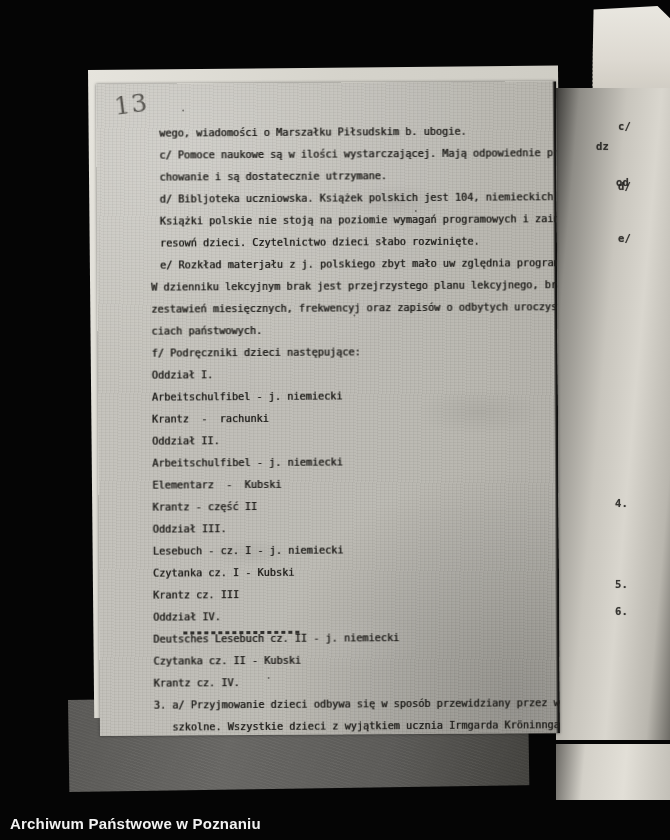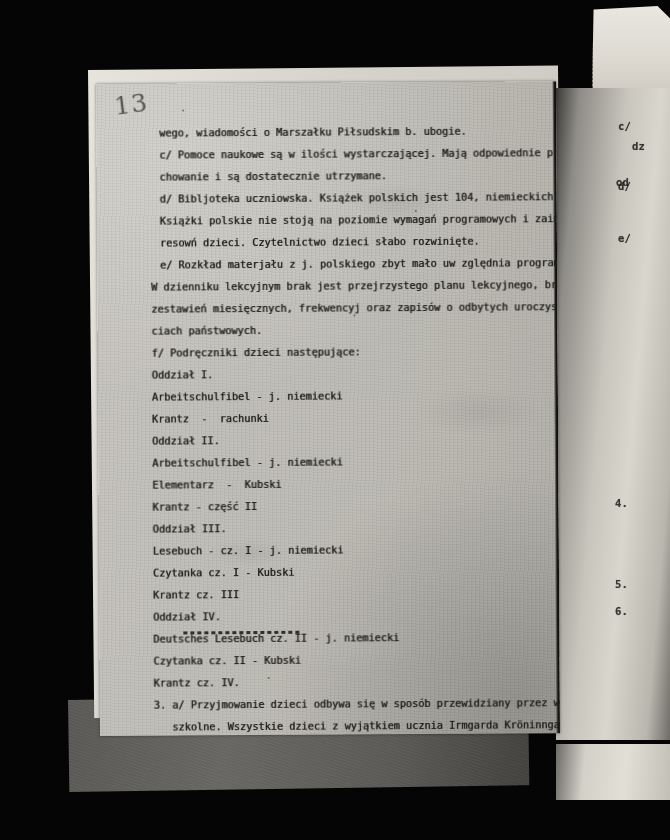--- a/index.html
+++ b/index.html
@@ -231,21 +231,21 @@
   <div class="backing-board"></div>
 
   <div class="under-sheet"></div>
 
   <div class="right-strip-top"></div>
   <div class="facing-leaf"></div>
   <div class="facing-leaf-lower"></div>
 
   <div id="leaf-fragments">
       <div class="leaf-frag" style="left: 618px; top: 120px;">c/</div>
-      <div class="leaf-frag" style="left: 632px; top: 140px; text-align: center;">dz</div>
+      <div class="leaf-frag" style="left: 596px; top: 140px; text-align: center;">dz</div>
       <div class="leaf-frag" style="left: 616px; top: 176px;">od</div>
       <div class="leaf-frag" style="left: 618px; top: 180px;">d/</div>
       <div class="leaf-frag" style="left: 618px; top: 232px;">e/</div>
       <div class="leaf-frag" style="left: 615px; top: 497px;">4.</div>
       <div class="leaf-frag" style="left: 615px; top: 578px;">5.</div>
       <div class="leaf-frag" style="left: 615px; top: 605px;">6.</div>
     </div>
 
   <div class="page">
 
@@ -286,14 +286,15 @@
         <div class="tline numbered">3. a/ Przyjmowanie dzieci odbywa się w sposób przewidziany przez władze</div>
         <div class="tline">   szkolne. Wszystkie dzieci z wyjątkiem ucznia Irmgarda Kröninnga po-</div>
         <div class="tline">   siadają przekazy ze swych właściwych obwodów szkolnych.</div>
       </div>
 
     <div class="dash-underline"></div>
 
     <div class="page-gutter"></div>
   </div>
 
+  <div class="watermark">Archiwum Państwowe w Poznaniu</div>
 
 </div>
 
 </body></html>

